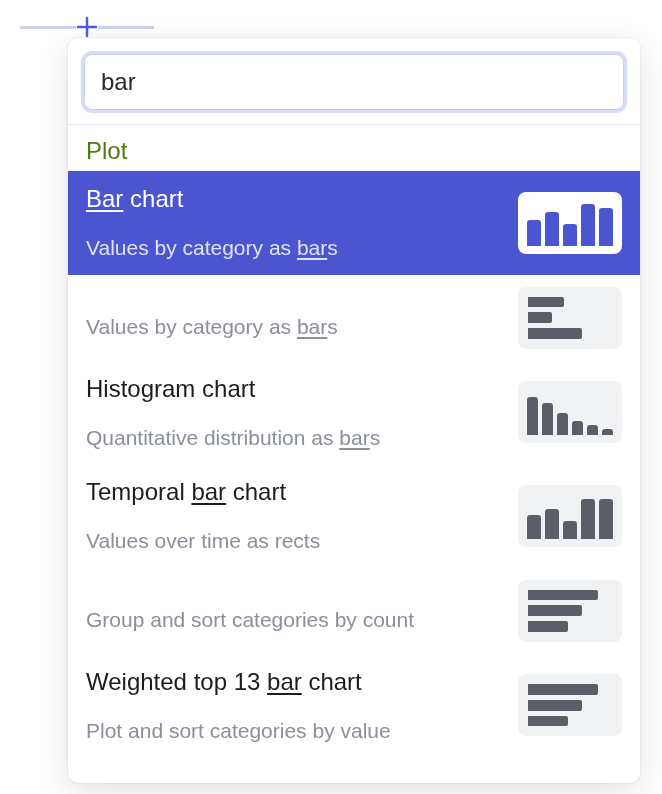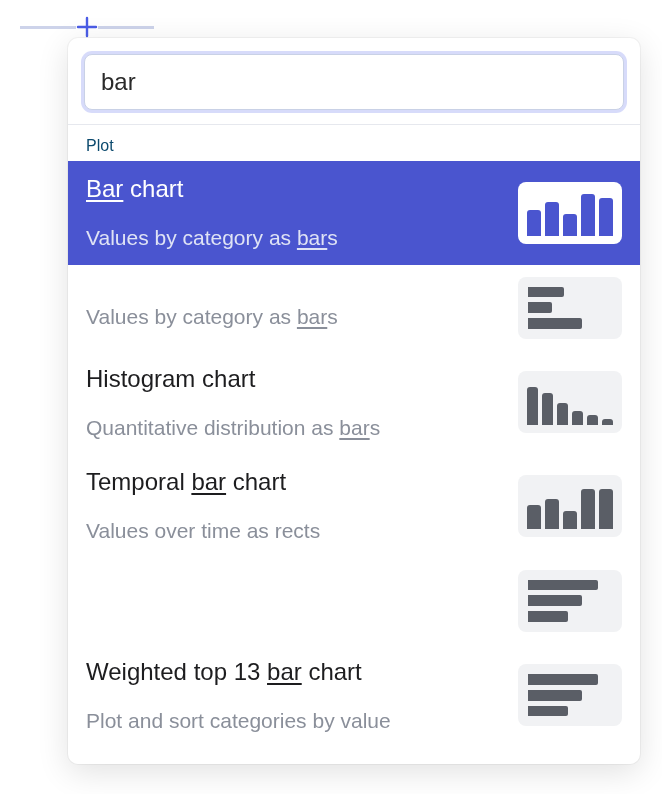--- a/index.html
+++ b/index.html
@@ -38,41 +38,41 @@
     .plus-icon svg { display: block; }
     .panel {
       position: absolute;
       left: 68px;
       top: 38px;
       width: 572px;
       background: #fff;
       border-radius: 10px;
       box-shadow: 0 8px 32px rgba(0,0,0,0.12), 0 0 0 1px rgba(0,0,0,0.04);
       overflow: hidden;
-      padding-bottom: 17px;
+      padding-bottom: 26px;
     }
     .search-wrap {
       padding: 16px 16px 14px 16px;
       border-bottom: 1px solid #e6e8ee;
     }
     .search-input {
       width: 100%;
       height: 56px;
       border-radius: 8px;
       border: 1px solid #c9d1e6;
       box-shadow: 0 0 0 3px rgba(75,93,230,0.22);
       padding: 0 16px;
       font-size: 24px;
       color: #2a2a2a;
       outline: none;
     }
     .section-header {
       padding: 12px 18px 6px 18px;
-      color: #0c4a6e;
-      font-size: 16px;
+      color: #4d7c0f;
+      font-size: 24px;
     }
     .item {
       display: flex;
       align-items: center;
       justify-content: flex-end;
       padding: 12px 18px 12px 18px;
       cursor: pointer;
     }
     .item.selected {
       background: #4a55cf;
@@ -200,20 +200,21 @@
         <div class="thumb">
           <div class="vbar" style="height: 24px;"></div>
           <div class="vbar" style="height: 30px;"></div>
           <div class="vbar" style="height: 18px;"></div>
           <div class="vbar" style="height: 40px;"></div>
           <div class="vbar" style="height: 40px;"></div>
         </div>
       </div>
       <div class="item">
         <div class="item-text">
+          <div class="item-desc"><span>Group and sort categories by count</span><span></span></div>
         </div>
         <div class="thumb hbars">
           <div class="hbar" style="width: 70px;"></div>
           <div class="hbar" style="width: 54px;"></div>
           <div class="hbar" style="width: 40px;"></div>
         </div>
       </div>
       <div class="item">
         <div class="item-text">
           <div class="item-title"><span>Weighted top 13 </span><span class="match">bar</span><span> chart</span></div>

